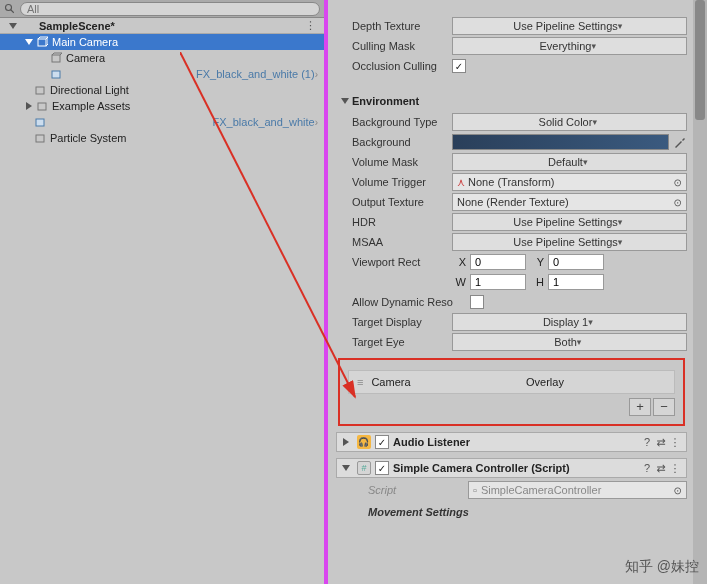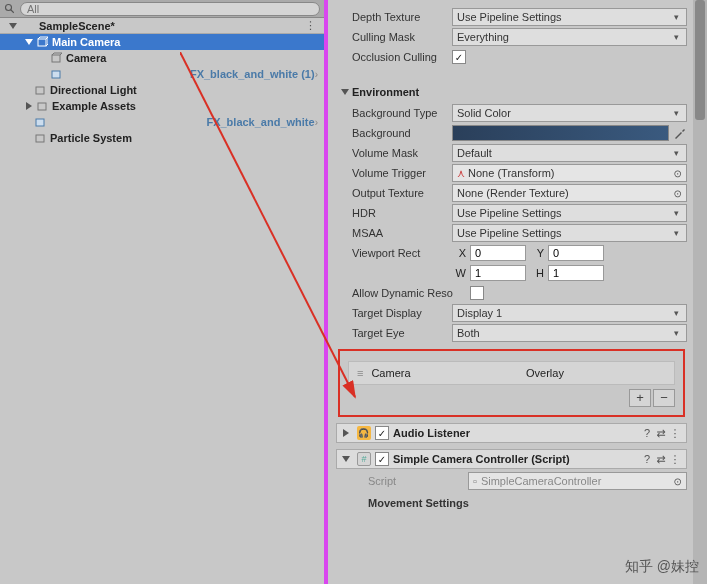--- a/index.html
+++ b/index.html
@@ -10,34 +10,34 @@
 .search-input { flex: 1; background: #d5d5d5; border: 1px solid #888; border-radius: 8px; padding: 1px 6px; font-size: 11px; height: 14px; }
 .scene-header { display: flex; align-items: center; padding: 2px 8px; background: #c8c8c8; border-bottom: 1px solid #aaa; height: 16px; }
 .foldout { width: 10px; height: 10px; margin-right: 2px; }
 .scene-name { font-weight: bold; flex: 1; margin-left: 19px; }
 .scene-menu { color: #555; }
 .tree { flex: 1; }
 .tree-row { display: flex; align-items: center; height: 16px; padding-left: 8px; position: relative; }
 .tree-row.selected { background: #3b78cc; color: #fff; }
 .tree-row .foldout-space { width: 10px; display: inline-block; }
 .cube-icon { width: 12px; height: 12px; margin-right: 4px; }
-.tree-label { flex: 1; font-weight: bold; }
+.tree-label { flex: 1; }
 .prefab { color: #4a7aa8; text-align: right; }
 .greyed { color: #888; }
 .chev { color: #888; padding-right: 6px; font-size: 10px; }
 .indent-1 { padding-left: 24px; }
 .indent-2 { padding-left: 40px; }
 .right-panel { flex: 1; background: #c8c8c8; overflow-y: auto; position: relative; }
 .scrollbar { position: absolute; right: 0; top: 0; bottom: 0; width: 14px; background: #b5b5b5; }
 .scrollbar-thumb { position: absolute; left: 2px; right: 2px; top: 0; height: 120px; background: #888; border-radius: 3px; }
-.inspector { padding: 7px 6px 4px 8px; margin-right: 14px; }
+.inspector { padding: 16px 6px 4px 8px; margin-right: 14px; }
 .prop-row { display: flex; align-items: center; height: 20px; margin-bottom: 0px; }
 .prop-label { width: 116px; padding-left: 16px; color: #333; }
 .prop-field { flex: 1; }
-.dropdown { display: flex; align-items: center; justify-content: space-between; background: #dedede; border: 1px solid #999; height: 18px; padding: 0 4px; font-size: 11px; color: #333; }
+.dropdown { display: flex; align-items: center; justify-content: center; background: #dedede; border: 1px solid #999; height: 18px; padding: 0 4px; font-size: 11px; color: #333; }
 .dropdown-arrow { width: 8px; font-size: 9px; color: #555; }
 .checkbox { width: 14px; height: 14px; background: #fff; border: 1px solid #888; display: flex; align-items: center; justify-content: center; font-size: 10px; }
 .section-header { display: flex; align-items: center; height: 18px; padding-left: 4px; font-weight: bold; margin-top: 16px; margin-bottom: 2px; }
 .color-swatch { flex: 1; height: 16px; background: linear-gradient(to right, #2a3f5a, #3a5a7f); border: 1px solid #888; margin-right: 4px; }
 .eyedrop { width: 14px; height: 14px; }
 .obj-field { display: flex; align-items: center; background: #e5e5e5; border: 1px solid #999; height: 18px; padding: 0 4px; font-size: 11px; color: #333; }
 .obj-circle { margin-left: auto; font-size: 10px; color: #555; }
 .xy-row { display: flex; gap: 4px; align-items: center; }
 .xy-label { width: 14px; text-align: right; }
 .xy-input { width: 56px; background: #fff; border: 1px solid #999; height: 16px; padding: 0 4px; font-size: 11px; }
@@ -51,21 +51,21 @@
 .stack-btn { width: 22px; height: 18px; background: #d5d5d5; border: 1px solid #999; margin-left: 2px; text-align: center; line-height: 16px; font-size: 13px; color: #444; }
 .component-header { display: flex; align-items: center; background: #dcdcdc; border: 1px solid #aaa; height: 20px; padding: 0 4px; margin-top: 6px; }
 .comp-icon { width: 14px; height: 14px; background: #f5b742; border-radius: 2px; margin: 0 4px; display: flex; align-items: center; justify-content: center; font-size: 9px; }
 .comp-icon.script { background: #d5d5d5; border: 1px solid #999; color: #5a9; }
 .comp-check { width: 14px; height: 14px; background: #fff; border: 1px solid #888; margin-right: 4px; display: flex; align-items: center; justify-content: center; font-size: 10px; }
 .comp-name { flex: 1; font-weight: bold; }
 .comp-help { width: 14px; text-align: center; color: #555; }
 .comp-preset { width: 14px; text-align: center; color: #555; }
 .comp-menu { width: 14px; text-align: center; color: #555; }
 .script-row { display: flex; align-items: center; height: 20px; padding-left: 16px; margin-top: 2px; }
-.script-row .prop-label { color: #888; }
+.script-row .prop-label { color: #888; font-style: italic; }
 .obj-field.greyed-field { color: #888; }
 .arrow-svg { position: absolute; top: 52px; left: 180px; pointer-events: none; z-index: 100; }
 .watermark { position: absolute; right: 8px; bottom: 8px; font-size: 14px; color: #555; z-index: 200; }
 </style>
 </head>
 <body>
 
 <div class="left-panel">
   <div class="search-bar">
     <svg class="search-icon" viewBox="0 0 16 16">

